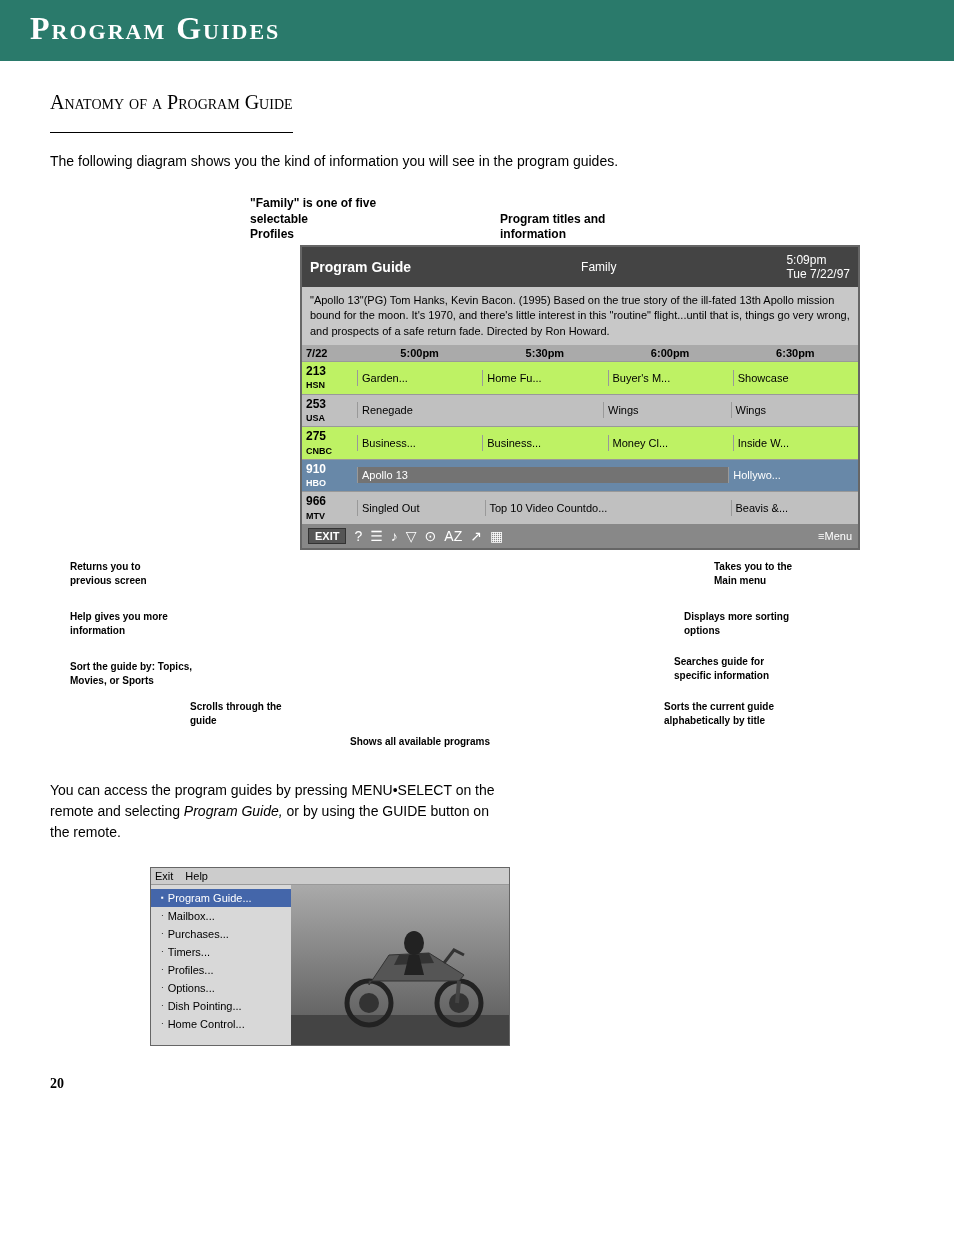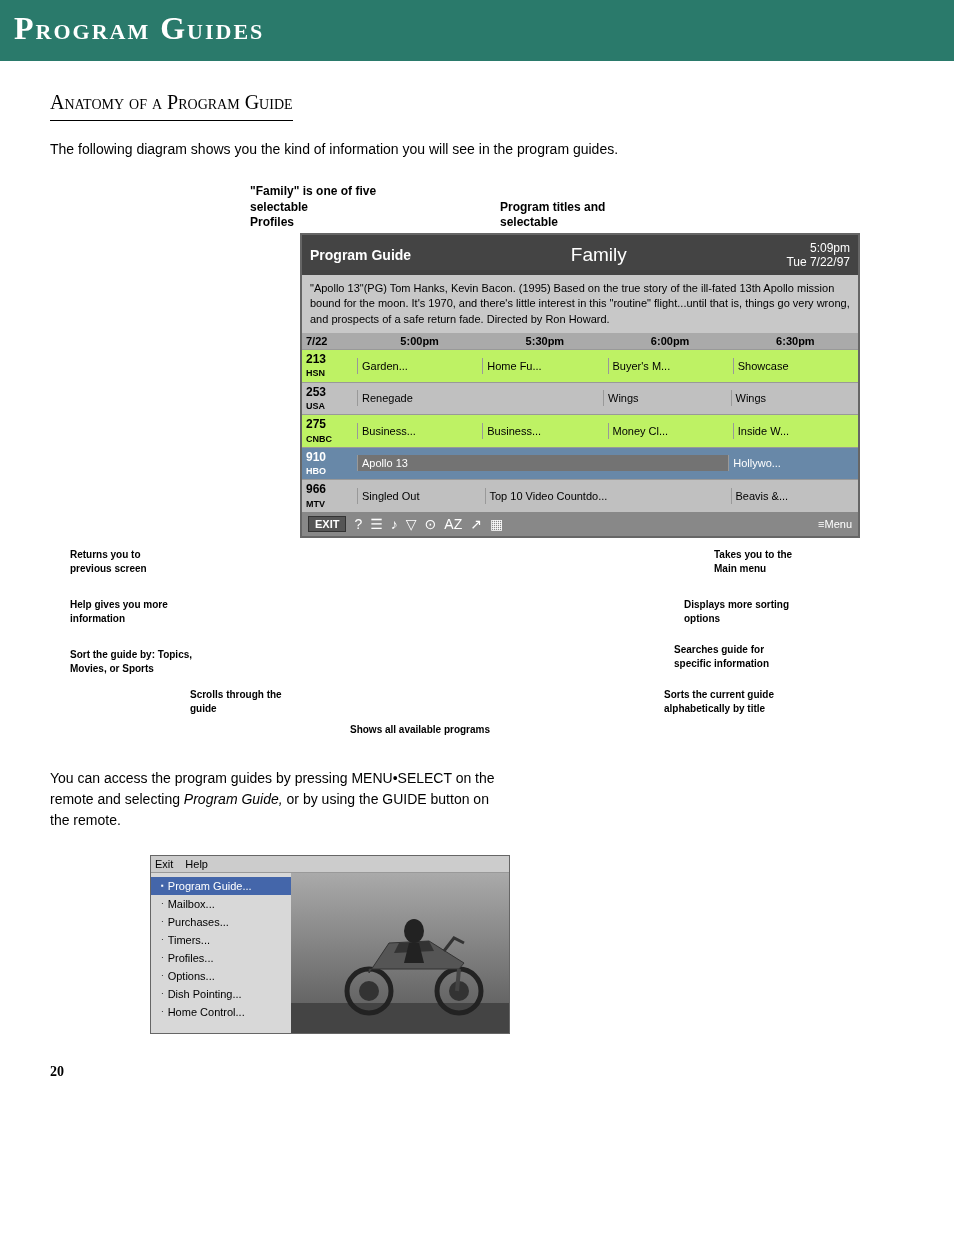--- a/index.html
+++ b/index.html
@@ -8,42 +8,42 @@
       font-family: 'Times New Roman', serif;
       color: #000;
       width: 954px;
       min-height: 1235px;
       position: relative;
     }
 
     
     .page-header {
       background: #2a7a6b;
-      padding: 10px 30px 14px 14px;
+      padding: 10px 30px 14px 30px;
       margin-bottom: 30px;
     }
     .page-header h1 {
       color: #fff;
       font-size: 32px;
       font-variant: small-caps;
       font-family: 'Times New Roman', serif;
       letter-spacing: 2px;
     }
 
     .page-content {
       padding: 0 50px;
     }
 
     
     .section-heading {
       font-size: 20px;
       font-variant: small-caps;
       font-family: 'Times New Roman', serif;
       border-bottom: 1px solid #000;
-      padding-bottom: 6px;
+      padding-bottom: 18px;
       margin-bottom: 18px;
       display: inline-block;
     }
 
     .intro-text {
       font-size: 14px;
       font-family: Arial, sans-serif;
       margin-bottom: 24px;
       line-height: 1.5;
     }
@@ -64,27 +64,27 @@
       align-items: center;
       justify-content: space-between;
       padding: 6px 8px;
       font-size: 14px;
     }
     .guide-header-title {
       font-weight: bold;
       font-family: Arial, sans-serif;
     }
     .guide-header-family {
-      font-size: 19px;
+      font-size: 12px;
       font-family: Arial, sans-serif;
     }
     .guide-header-time {
       font-size: 12px;
       font-family: Arial, sans-serif;
-      text-align: right;
+      text-align: left;
     }
 
     .guide-description {
       background: #c8c8c8;
       padding: 6px 8px;
       font-size: 11px;
       font-family: Arial, sans-serif;
       line-height: 1.4;
       color: #000;
     }
@@ -260,21 +260,21 @@
     <div style="position:relative; margin-left: 0;">
 
       
       <div style="display:flex; margin-left:200px; margin-bottom:2px; font-size:12px; font-family:Arial,sans-serif; font-weight:bold; align-items:flex-end; gap:0;">
         <div style="width:130px; line-height:1.3;">
           <span style="white-space:pre-line;">"Family" is one of five selectable
 Profiles</span>
         </div>
         <div style="margin-left:120px; line-height:1.3;">
           <span style="white-space:pre-line;">Program titles and
-selectable</span>
+information</span>
         </div>
       </div>
 
       
       <div style="margin-left: 150px; display:inline-block; position:relative;">
         <div class="guide-box">
 
           <div class="guide-header">
             <span class="guide-header-title">Program Guide</span>
             <span class="guide-header-family">Family</span>

